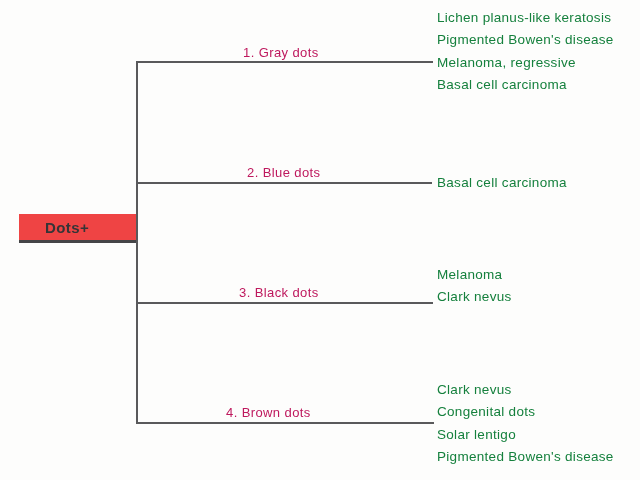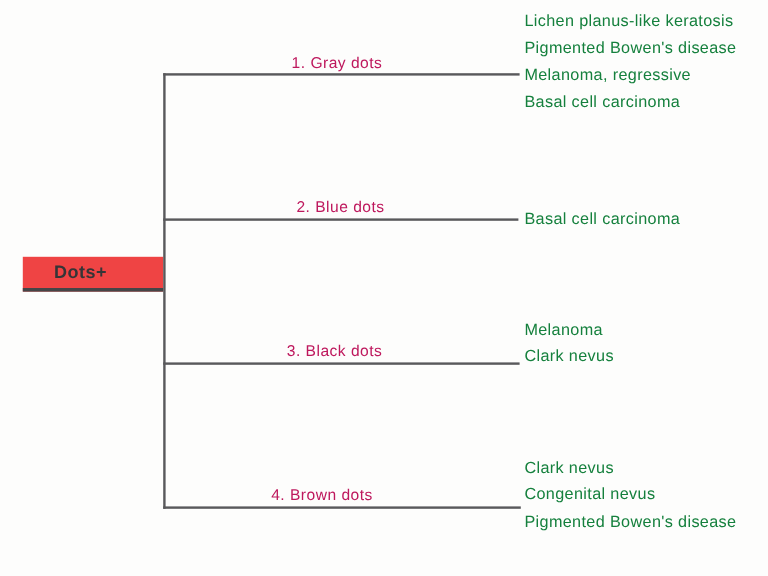--- a/index.html
+++ b/index.html
@@ -88,17 +88,18 @@
   <div class="branch-label" style="left:239px; top:285px;text-align:right;">3. Black dots</div>
   <div class="dx-list" style="top:264px;">
     <div>Melanoma</div>
     <div>Clark nevus</div>
   </div>
 
   <div class="hline" style="left:136px; top:422px; width:298px;"></div>
   <div class="branch-label" style="left:226px; top:405px;">4. Brown dots</div>
   <div class="dx-list" style="top:379px;">
     <div>Clark nevus</div>
-    <div>Congenital nevus</div>
+    <div>Congenital dots</div>
+    <div>Solar lentigo</div>
     <div>Pigmented Bowen's disease</div>
   </div>
 
 </div>
 
 </body></html>

